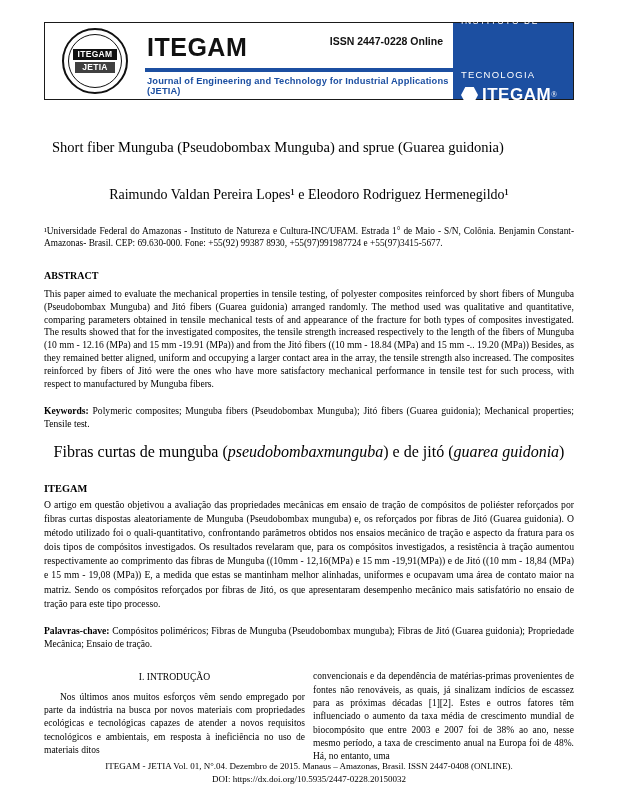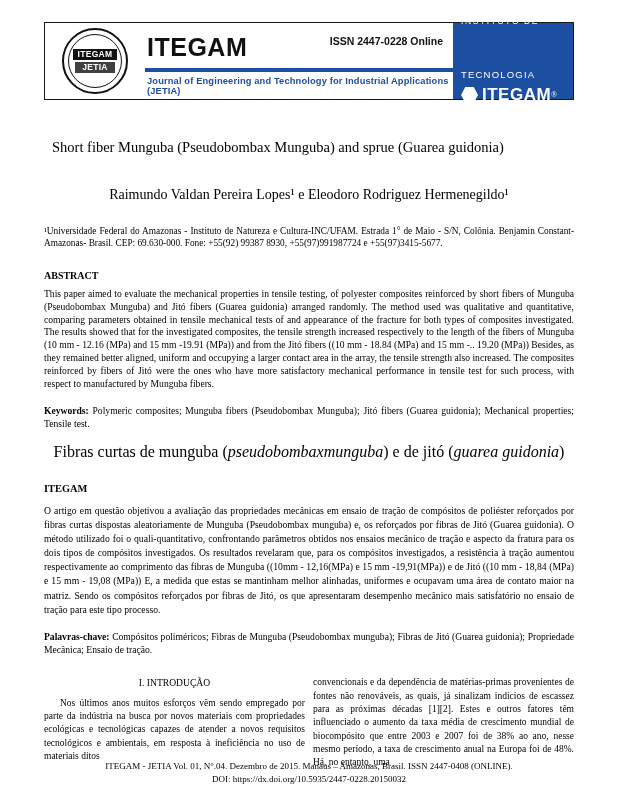--- a/index.html
+++ b/index.html
@@ -213,21 +213,21 @@
   }
   .resumo-head {
     font-size: 10.4px;
     font-weight: bold;
     margin-top: 20px;
   }
   .resumo-body {
     font-size: 9.7px;
     text-align: justify;
     line-height: 1.45;
-    margin-top: 10px;
+    margin-top: 4px;
   }
   .palavras {
     font-size: 9.6px;
     text-align: justify;
     line-height: 1.34;
     margin-top: 14px;
   }
 
   
   .cols {

